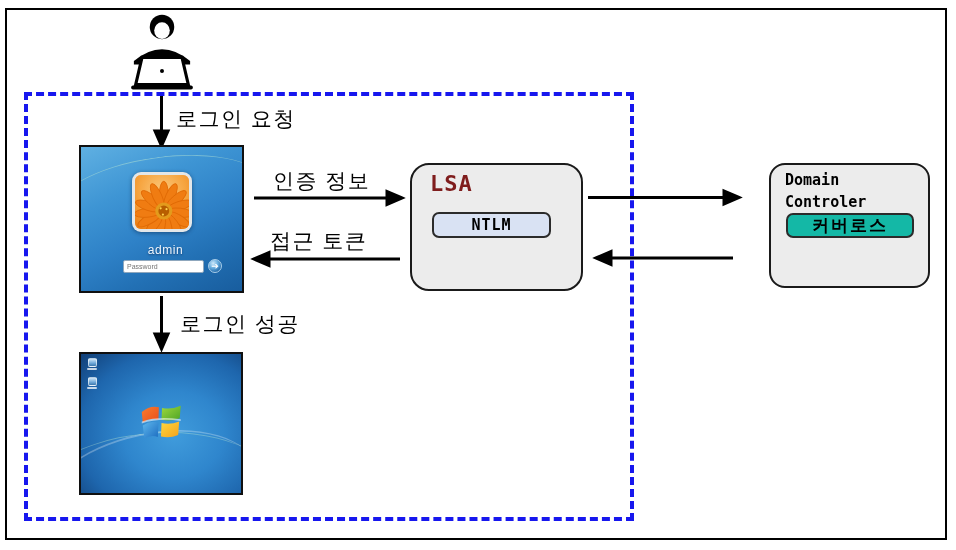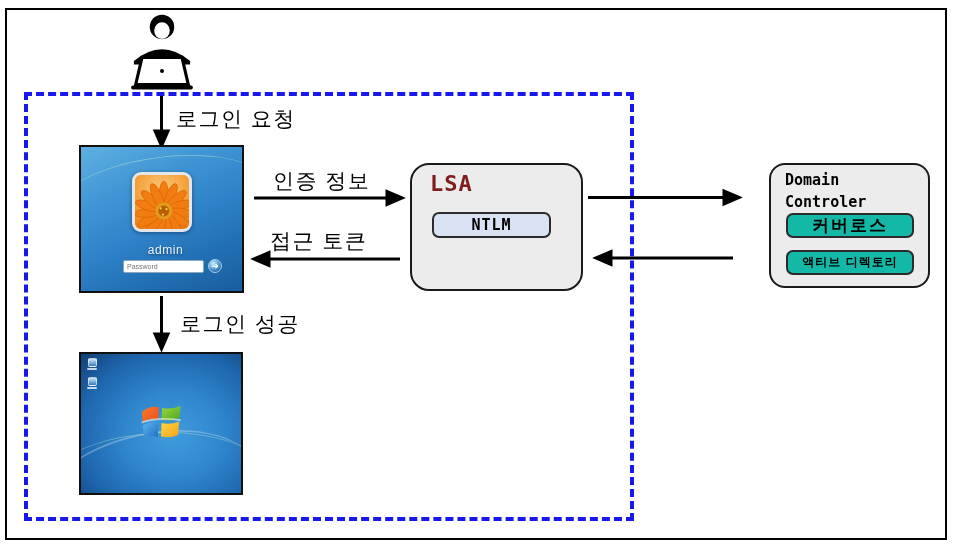--- a/index.html
+++ b/index.html
@@ -235,21 +235,20 @@
   </div>
 
   <div class="lsa-box">
     <div class="lsa-title">LSA</div>
     <div class="module" id="mod-ntlm">NTLM</div>
   </div>
 
   <div class="dc-box">
     <div class="dc-title"><span>Domain</span><br><span>Controler</span></div>
     <div class="dc-module" id="mod-kerberos">커버로스</div>
-    <div class="dc-module" id="mod-ad">액티브 디렉토리</div>
   </div>
 
   <div class="desktop">
     <div class="swoosh"></div>
     <div class="swoosh2"></div>
     <div class="desktop-icon" id="dicon-1">
       <div class="glyph"></div>
         <div class="cap"></div>
     </div>
     <div class="desktop-icon" id="dicon-2">

